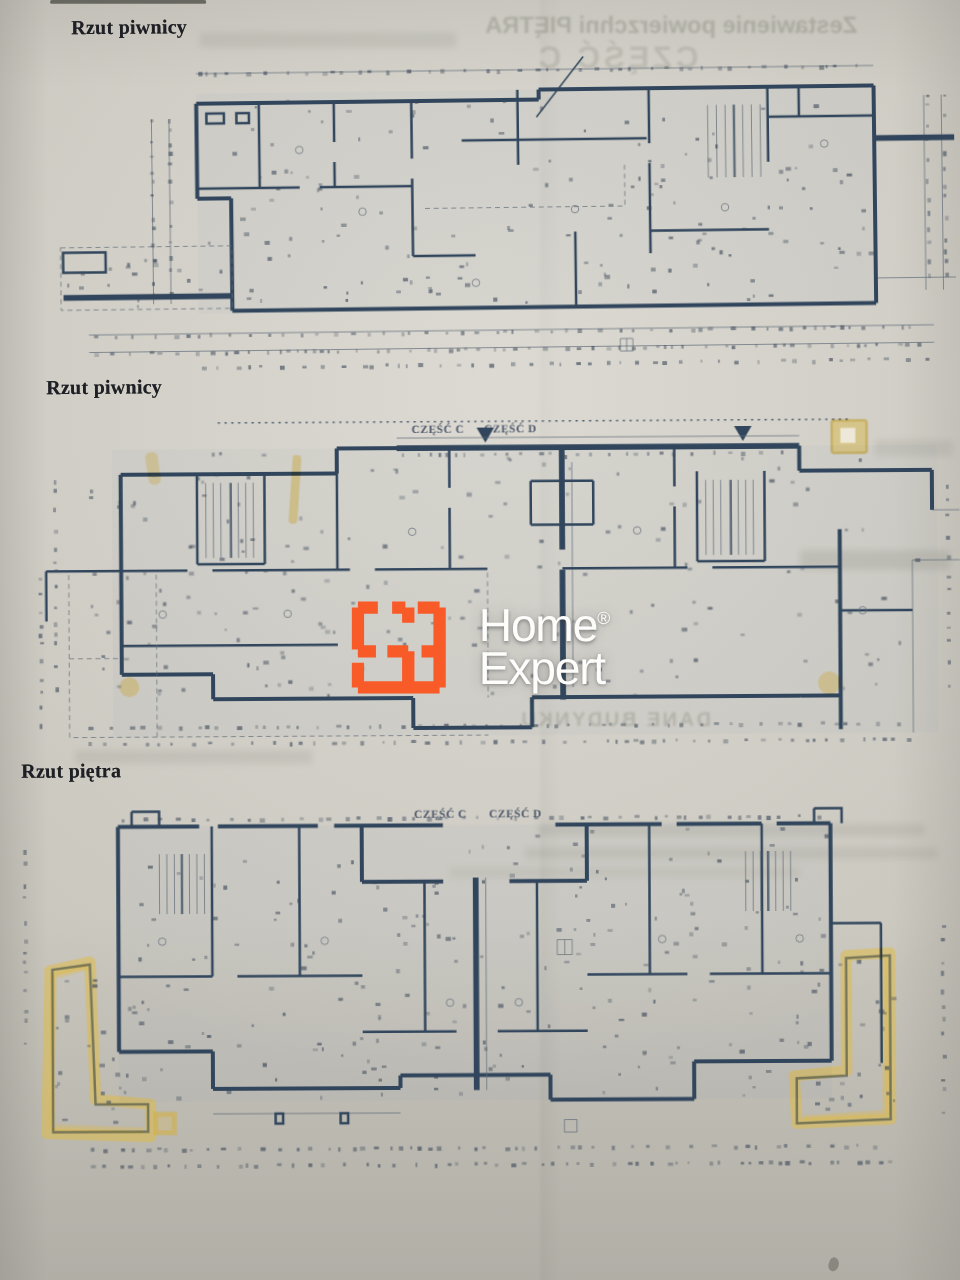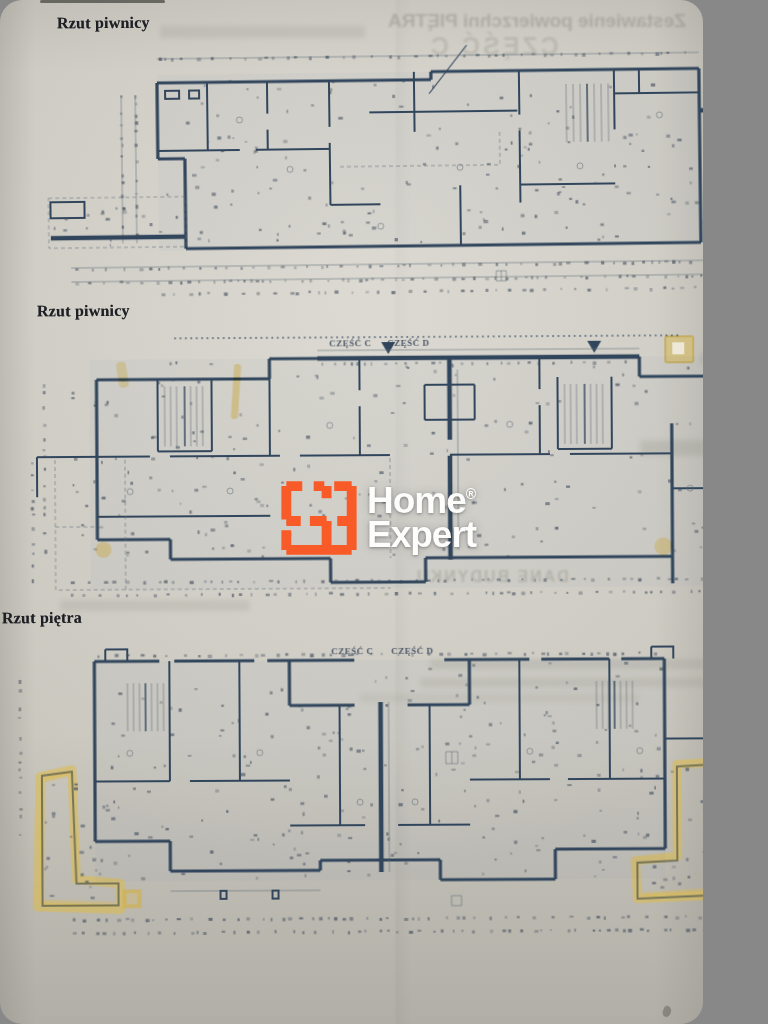--- a/index.html
+++ b/index.html
@@ -6,29 +6,28 @@
     --paper:#cac7bf;
     --wall:#31465c;
     --thin:#5f6b77;
     --yellow:#d9b94b;
     --orange:#f95b28;
     --ink:#1f2025;
     --ghost:#74776a;
   }
   html,body{margin:0;padding:0;background:#888;}
   .page{
-    position:relative;width:703px;height:1024px;overflow:hidden;
+    position:relative;width:768px;height:1024px;overflow:hidden;
     background-color:var(--paper);
     background-image:
       radial-gradient(ellipse 120% 90% at 52% 30%, rgba(235,233,226,.55), rgba(235,233,226,0) 62%),
       linear-gradient(180deg, rgba(150,148,140,.25), rgba(150,148,140,0) 7%, rgba(150,148,140,0) 72%, rgba(130,128,120,.35) 100%),
       linear-gradient(90deg, rgba(125,123,115,.28), rgba(130,128,120,0) 5%, rgba(130,128,120,0) 93%, rgba(126,124,116,.22) 100%),
       linear-gradient(90deg, transparent 0 56%, rgba(120,118,110,.10) 56.5%, transparent 58.5%);
     font-family:"Liberation Serif", serif;
-    border-radius:22px;
   }
   .title{
     position:absolute;font-family:"Liberation Serif",serif;font-weight:bold;
     font-size:16px;color:var(--ink);letter-spacing:.2px;transform:rotate(-.4deg);
     text-shadow:0 0 .4px rgba(20,20,25,.6);
   }
   svg.plan{position:absolute;overflow:visible;filter:blur(.2px);}
   .w1{stroke:var(--wall);stroke-width:1.2;fill:none;}
   .w2{stroke:var(--wall);stroke-width:2;fill:none;}
   .w3{stroke:var(--wall);stroke-width:3.2;fill:none;}
@@ -41,21 +40,21 @@
   .ghost{
     position:absolute;z-index:0;color:var(--ghost);font-family:"Liberation Sans",sans-serif;
     font-weight:bold;transform:scaleX(-1);filter:blur(1px);white-space:nowrap;
   }
   .gbar{position:absolute;z-index:0;background:var(--ghost);opacity:.14;filter:blur(2.5px);border-radius:2px;}
   .edge-strip{position:absolute;left:40px;top:0;width:125px;height:3px;background:#35352f;opacity:.65;border-radius:2px;z-index:3;}
   .smudge{position:absolute;left:663px;top:1006px;width:8px;height:11px;background:#4a4a42;opacity:.4;border-radius:40% 60% 50% 50%;transform:rotate(20deg);}
   .logo{position:absolute;left:281px;top:477px;z-index:6;display:flex;align-items:flex-start;}
   .logo-icon{width:76px;height:76px;margin-top:3px;}
   .logo-text{
-    margin-left:10px;font-family:"Liberation Sans",sans-serif;font-weight:bold;
+    margin-left:26px;font-family:"Liberation Sans",sans-serif;font-weight:normal;
     font-size:37px;line-height:34px;color:#fdfdfb;letter-spacing:-1px;
     text-shadow:0 1px 3px rgba(50,50,55,.45), 0 0 10px rgba(80,80,85,.25);
   }
   .logo-text .reg{font-size:14px;vertical-align:14px;letter-spacing:0;}
   .yellow{mix-blend-mode:multiply;}
 </style>
 </head>
 <body>
 
 <div class="page">
@@ -69,21 +68,21 @@
   <div class="gbar" style="left:160px;top:26px;width:205px;height:12px;"></div>
   <div class="gbar" style="left:430px;top:659px;width:310px;height:10px;"></div>
   <div class="gbar" style="left:420px;top:678px;width:330px;height:9px;"></div>
   <div class="gbar" style="left:60px;top:600px;width:190px;height:11px;"></div>
   <div class="gbar" style="left:640px;top:440px;width:120px;height:16px;opacity:.18;"></div>
   <div class="gbar" style="left:700px;top:352px;width:62px;height:13px;"></div>
   <div class="gbar" style="left:360px;top:694px;width:280px;height:8px;opacity:.10;"></div>
 
   <div class="title" style="left:57px;top:14px;">Rzut piwnicy</div>
   <div class="title" style="left:37px;top:302px;">Rzut piwnicy</div>
-  <div class="title" style="left:2px;top:609px;">Rzut piętra</div>
+  <div class="title" style="left:17px;top:609px;">Rzut piętra</div>
 
   <svg class="plan" id="plan-basement" style="left:40px;top:36px;transform:rotate(-0.7deg);z-index:1;" width="724" height="262" viewBox="0 0 724 262">
     <rect class="wash" x="118" y="36" width="542" height="176"></rect>
     <g class="t">
       <path d="M118,20 H660 M30,228 H706 M30,242 H706 M96,56 V204 M82,56 V204 M700,44 V200 M714,44 V200 M660,190 H724"></path>
     </g>
     <g>
       <path class="w3" d="M118,44 H392 M392,44 V36 M392,36 H660 M660,36 V210 M660,210 H145 M145,210 V120 M145,120 H118 M118,120 V44"></path>
       <path class="w4" d="M660,78 H724 M10,198 H145"></path>
       <path class="w2" d="M168,44 V112 M228,44 V76 M228,92 V112 M118,112 H200 M216,112 H290 M330,76 H478 M290,44 V90 M290,106 V168 M375,36 V96 M480,36 V80 M480,96 V168 M575,36 V96 M480,150 H575 M600,36 V60 M575,60 H660 M290,168 H340 M420,150 V210"></path>

